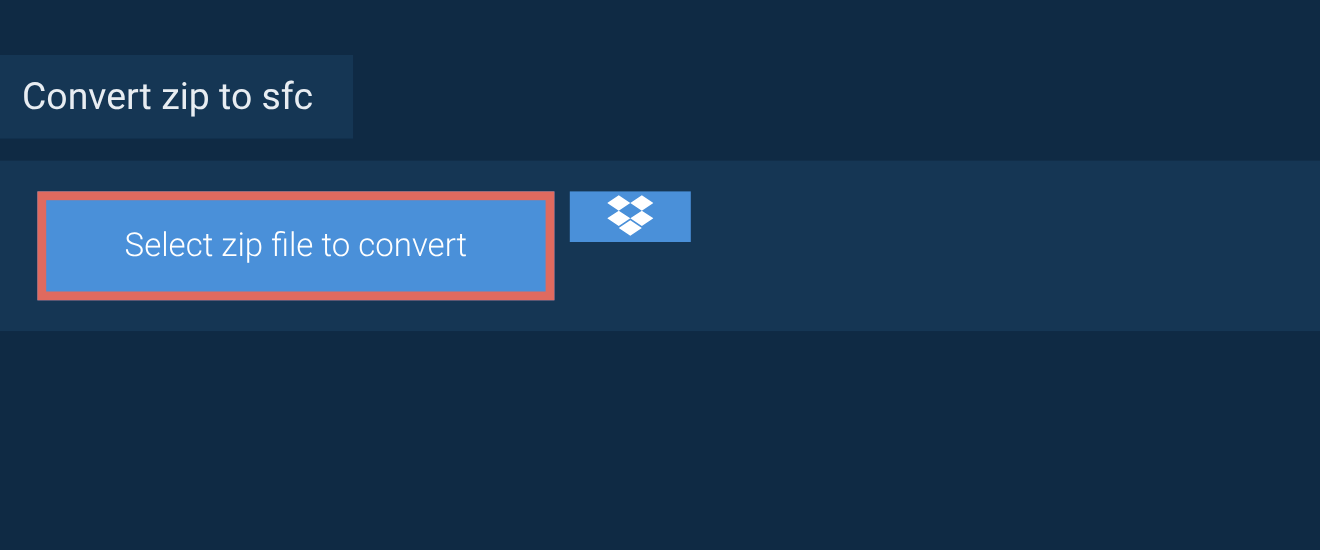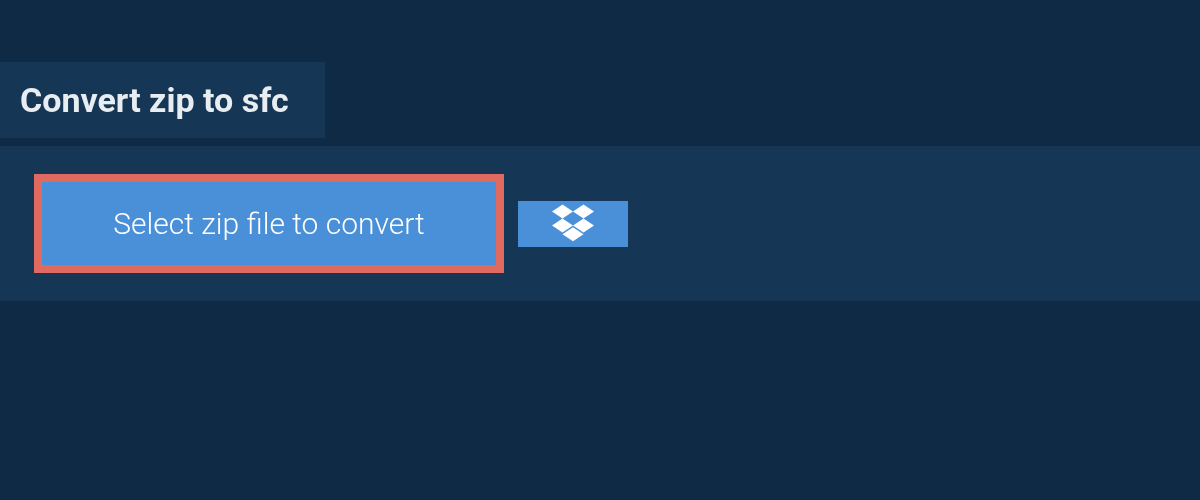--- a/index.html
+++ b/index.html
@@ -14,40 +14,40 @@
       font-family: -apple-system, BlinkMacSystemFont, "Segoe UI", Roboto, Helvetica, Arial, sans-serif;
       overflow: hidden;
     }
     .page {
       position: relative;
       width: 100%;
       height: 100%;
     }
     .tab-header {
       position: absolute;
-      top: 62px;
+      top: 50px;
       left: 0;
       background: #153654;
       padding: 18px 36px 18px 20px;
       color: #e8edf2;
       font-size: 34px;
-      font-weight: 700;
+      font-weight: 400;
     }
     .upload-panel {
       position: absolute;
       top: 146px;
       left: 0;
       right: 0;
       background: #153654;
       padding: 28px 34px;
     }
     .button-row {
       display: flex;
       gap: 14px;
-      align-items: center;
+      align-items: flex-start;
     }
     .select-file-button {
       background: #4a90d9;
       border: 8px solid #e06a5f;
       color: #ffffff;
       font-size: 30px;
       font-weight: 300;
       padding: 24px 44px;
       cursor: pointer;
       display: flex;

